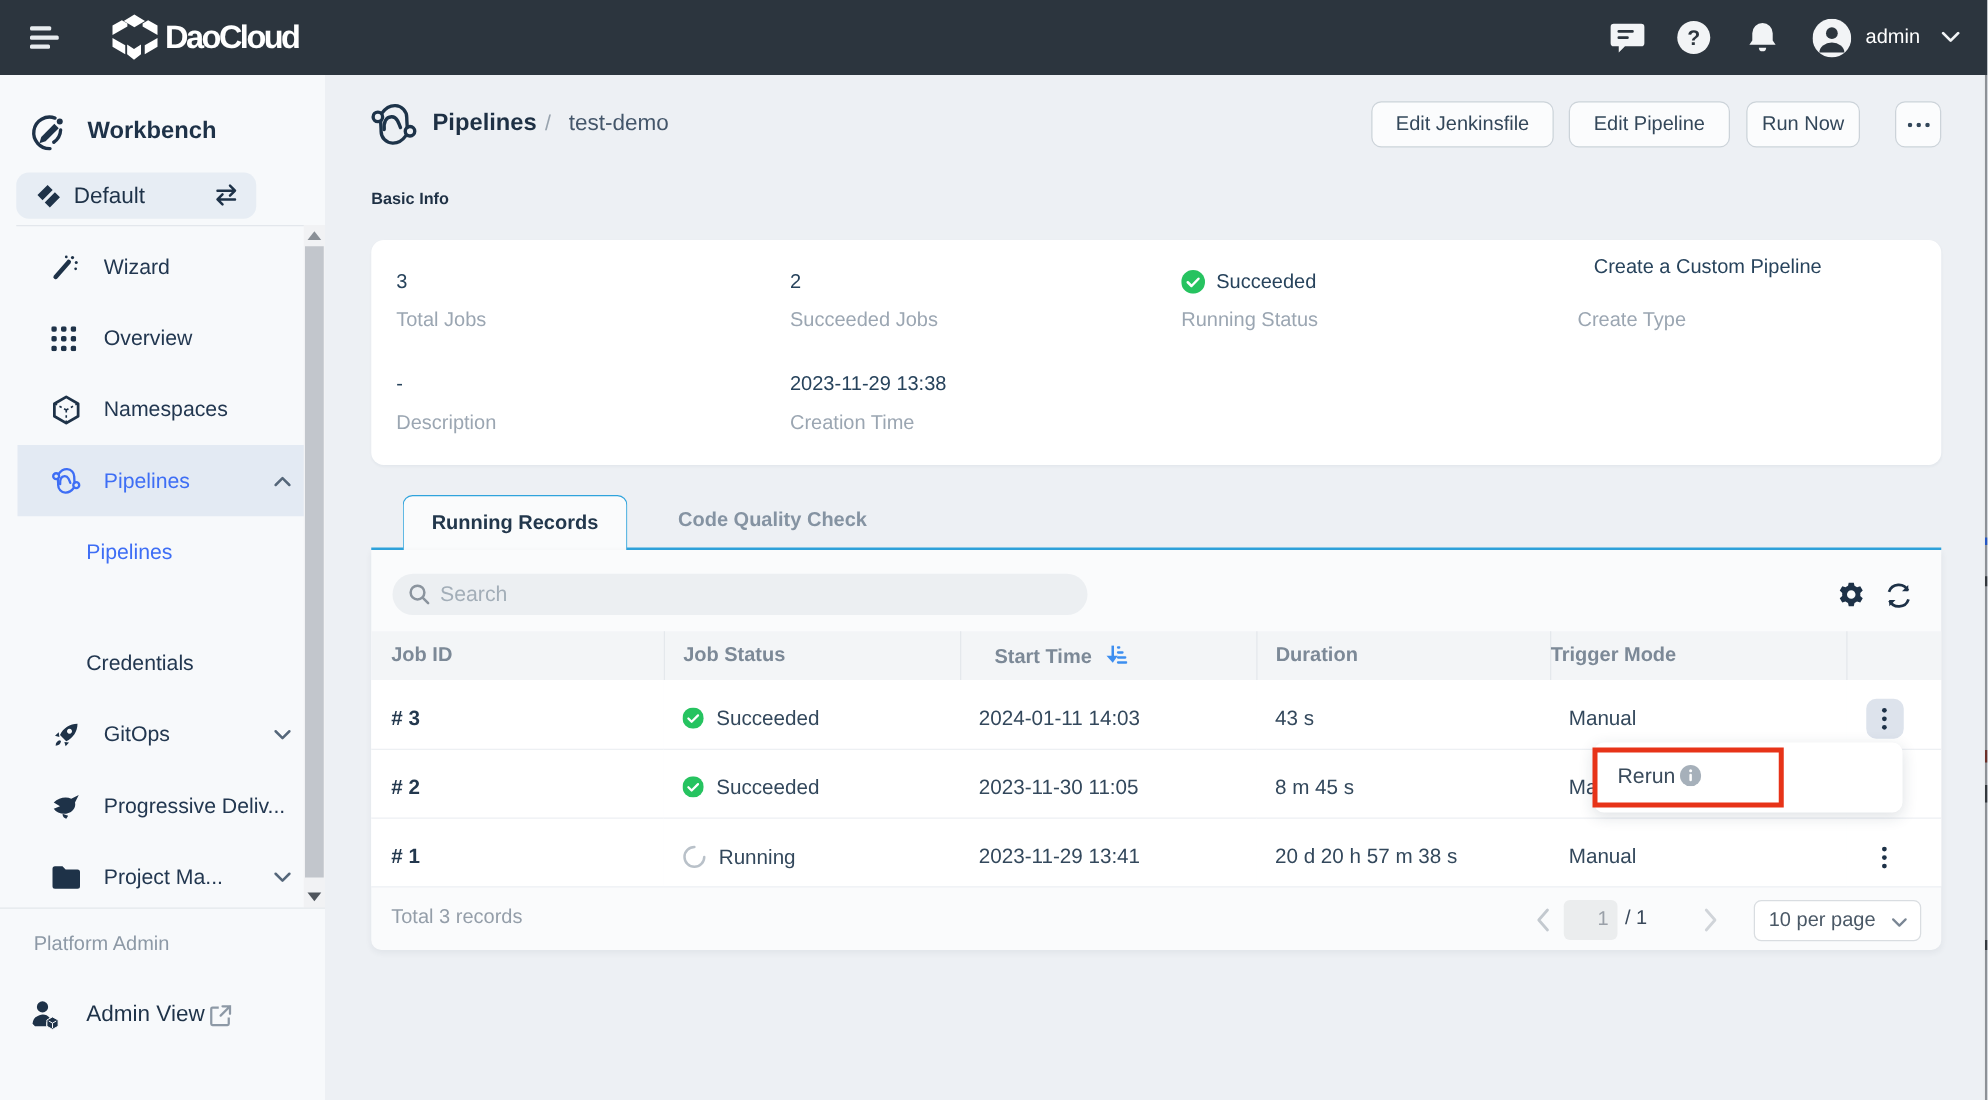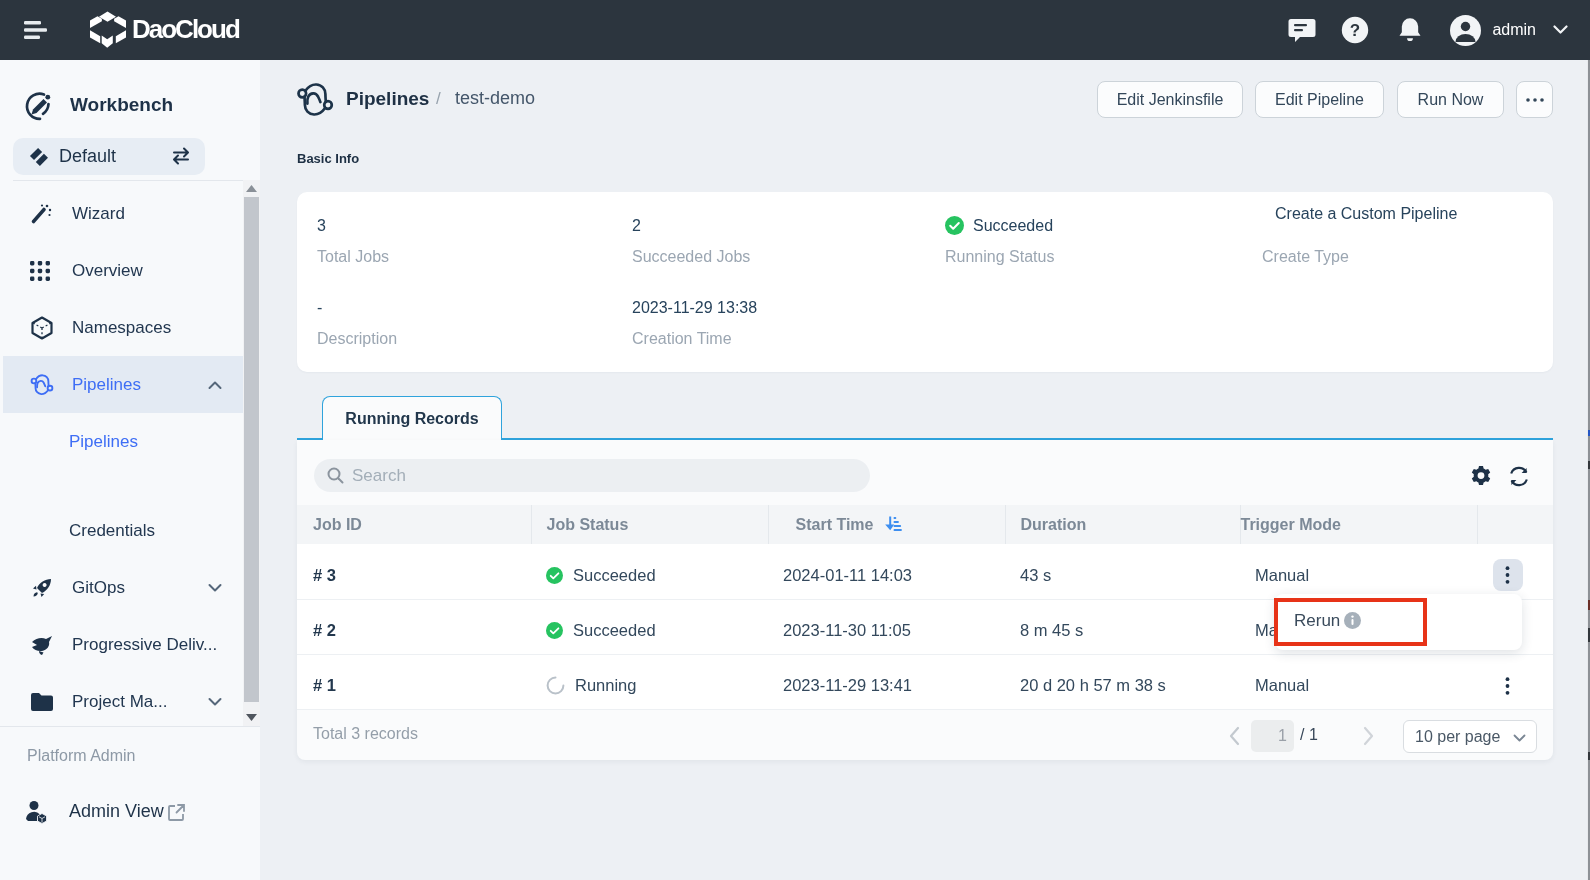--- a/index.html
+++ b/index.html
@@ -10,21 +10,21 @@
 
 .topbar { position:absolute; left:0; top:0; width:1590px; height:60px; background:#2c353e; }
 .brand { position:absolute; left:132px; top:14px; color:#fff; font-size:26px; font-weight:bold; letter-spacing:-2px; }
 .admin { position:absolute; right:54px; top:21px; color:#fff; font-size:16px; }
 
 
 .sidebar { position:absolute; left:0; top:60px; width:260px; height:820px; background:#f7f9fb; }
 .wb-label { position:absolute; left:70px; top:34px; font-size:19px; font-weight:bold; color:#1e3248; }
 .default-row { position:absolute; left:13px; top:78px; width:192px; height:37px; background:#e7edf4; border-radius:10px; }
 .default-label { position:absolute; left:46px; top:8px; font-size:18px; font-weight:500; color:#1e3248; }
-.side-item { position:absolute; left:3px; width:243px; height:57px;text-align:center; }
+.side-item { position:absolute; left:14px; width:243px; height:57px;text-align:center; }
 .side-item .lbl { position:absolute; left:69px; top:50%; transform:translateY(-50%); font-size:17px; font-weight:500; color:#223750; white-space:nowrap; }
 .side-item .ico { position:absolute; left:27px; top:50%; transform:translateY(-50%); }
 .side-sub { position:absolute; left:0; width:243px; height:45px; }
 .side-sub .lbl { position:absolute; left:69px; top:50%; transform:translateY(-50%); font-size:17px; font-weight:500; color:#223750; }
 .chev { position:absolute; right:24px; top:50%; transform:translateY(-50%); }
 .divider { position:absolute; background:#e3e7ec; height:1px; }
 .scrollbar { position:absolute; left:243px; top:120px; width:17px; height:546px; background:#f1f2f4; }
 .sb-thumb { position:absolute; left:1px; top:17px; width:15px; height:505px; background:#c2c6cc; }
 .plat { position:absolute; left:27px; top:687px; font-size:16px; color:#8d99a6; }
 .adminview { position:absolute; left:0; top:730px; width:260px; height:45px; }
@@ -275,21 +275,21 @@
       <path d="M28.9,28.3 C26.7,31.4 22.8,34.7 18,34.5 C12.7,34.3 8.9,30 8.9,25.1 C8.9,22.8 8.6,18.9 8.5,16.9"></path>
       <path d="M11.4,23.6 C10.9,17.6 12.6,13.7 17.2,13.4 C19.3,13.3 20.9,14.5 22,16.5 C22.9,18.3 23.8,20.4 24.4,22.1"></path>
     </g>
   </svg>
   <div class="bc-title">Pipelines</div>
   <div class="bc-sep">/</div>
   <div class="bc-sub">test-demo</div>
 
   <div class="btn" style="left:837px; width:146px;">Edit Jenkinsfile</div>
   <div class="btn" style="left:995px; width:129px;">Edit Pipeline</div>
-  <div class="btn" style="left:1137px; width:107px;">Run Now</div>
+  <div class="btn" style="left:1137px; width:91px;">Run Now</div>
   <div class="btn" style="left:1256px; width:37px;">
     <svg width="18" height="4" viewBox="0 0 18 4">
         <g fill="#33475a">
           <circle cx="2" cy="2" r="1.8"></circle>
           <circle cx="9" cy="2" r="1.8"></circle>
           <circle cx="16" cy="2" r="1.8"></circle>
         </g>
       </svg>
   </div>
 
@@ -310,20 +310,21 @@
     <div class="ci-lbl" style="left:965px; top:56px;">Create Type</div>
 
     <div class="ci-val" style="left:20px; top:107px;">-</div>
     <div class="ci-lbl" style="left:20px; top:138px;">Description</div>
     <div class="ci-val" style="left:335px; top:107px;">2023-11-29 13:38</div>
     <div class="ci-lbl" style="left:335px; top:138px;">Creation Time</div>
   </div>
 
   <div class="tab-line"></div>
   <div class="tab-active">Running Records</div>
+  <div class="tab-idle">Code Quality Check</div>
 
   <div class="panel">
     <div class="search">
       <svg class="abs" style="left:13px; top:8px;" width="17" height="17" viewBox="0 0 17 17">
         <circle cx="7" cy="7" r="5.5" fill="none" stroke="#8b949e" stroke-width="2"></circle>
         <path d="M11.5,11.5 L15.5,15.5" stroke="#8b949e" stroke-width="2" stroke-linecap="round"></path>
       </svg>
       <div class="ph">Search</div>
     </div>
     <svg class="abs" style="left:1174px; top:26px;" width="20" height="20" viewBox="0 0 20 20">

